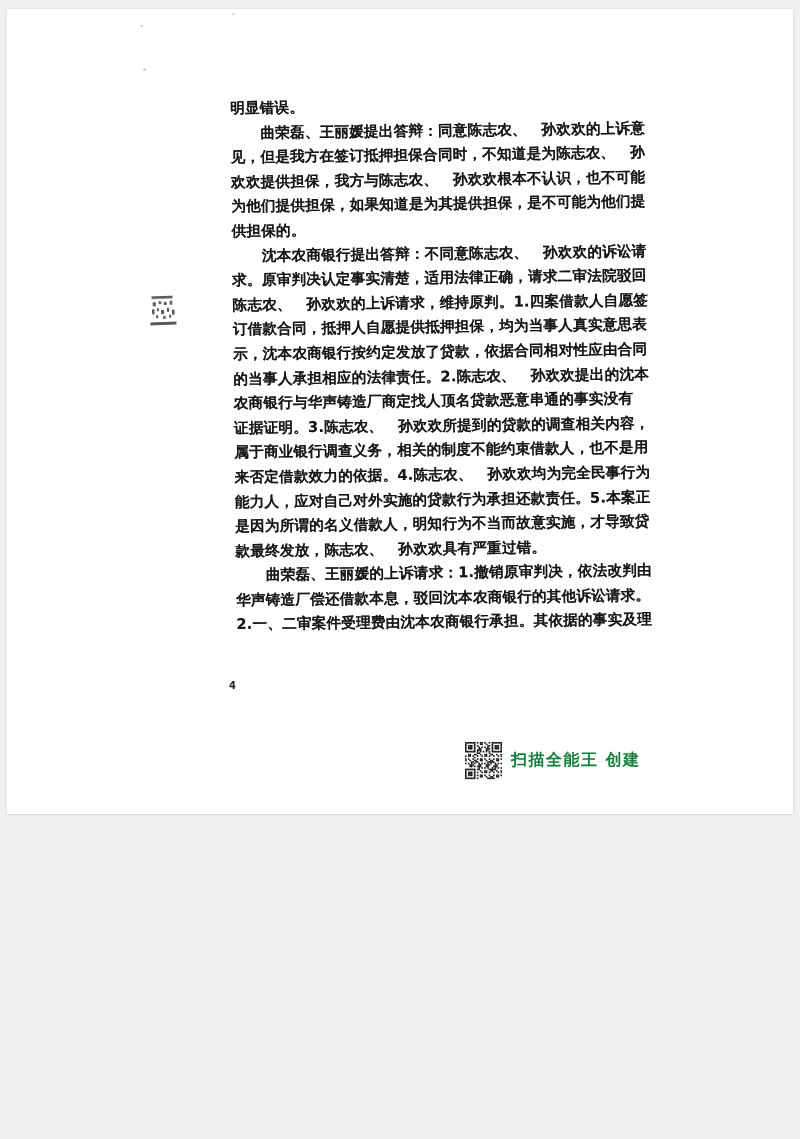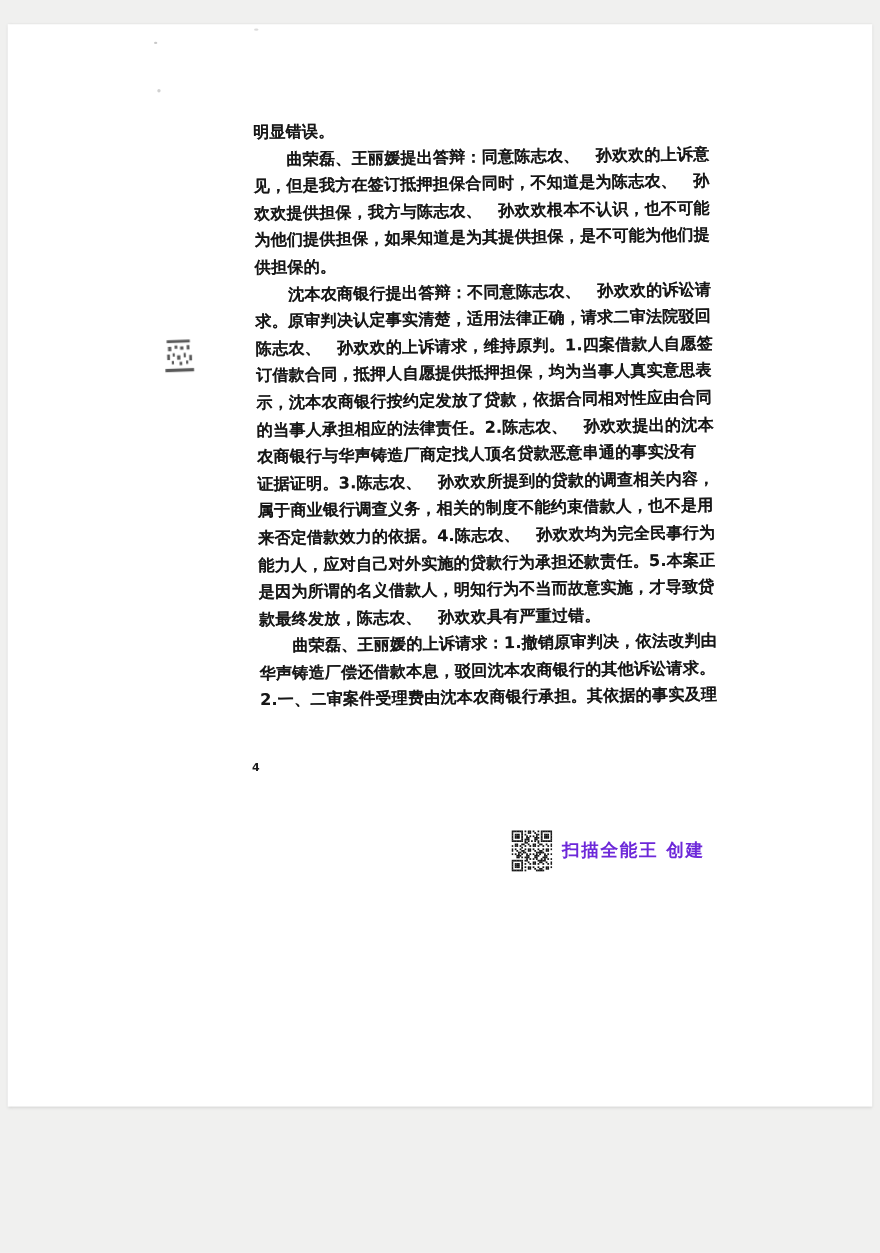--- a/index.html
+++ b/index.html
@@ -5,22 +5,22 @@
   html, body { margin: 0; padding: 0; }
   body {
     width: 800px; height: 1139px;
     background: #f0f0ef;
     position: relative;
     overflow: hidden;
     font-family: "DejaVu Sans", sans-serif;
   }
   .paper {
     position: absolute;
-    left: 7px; top: 22px;
-    width: 786px; height: 984px;
+    left: 7px; top: 9px;
+    width: 786px; height: 805px;
     background: #ffffff;
     box-shadow: 0 1px 3px rgba(0,0,0,0.10), 1px 0 2px rgba(0,0,0,0.05);
   }
   .textblock {
     position: absolute;
     left: 223px; top: 87px;
     width: 430px;
     font-size: 14.6px;
     line-height: 24.6px;
     font-weight: 600;
@@ -43,21 +43,21 @@
     position: absolute;
     left: 458px; top: 731px;
     display: flex;
     align-items: center;
     gap: 9px;
   }
   .qr { width: 37px; height: 41px; }
   .qrlabel {
     font-size: 16px;
     font-weight: 700;
-    color: #6d28d9;
+    color: #15803d;
     letter-spacing: 1.5px;
     white-space: nowrap;
   }
   .smudge {
     position: absolute;
     left: 141px; top: 284px;
     width: 30px; height: 36px;
     filter: blur(0.5px);
     opacity: 0.78;
     transform: rotate(-2deg);

